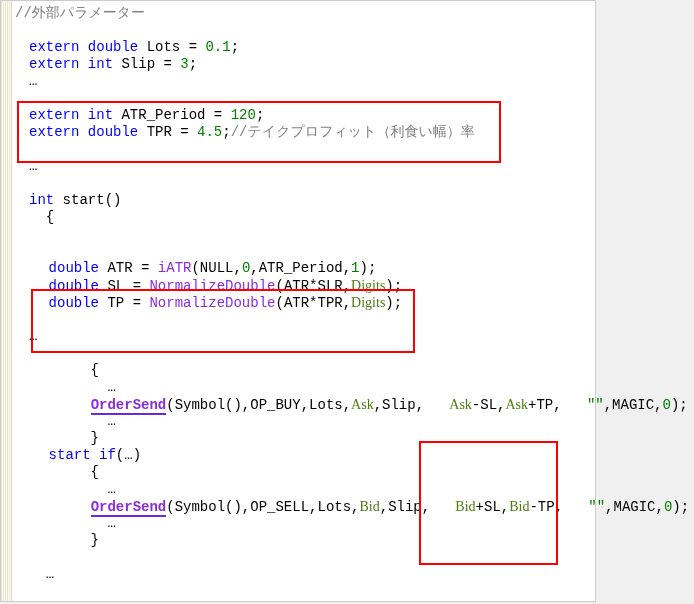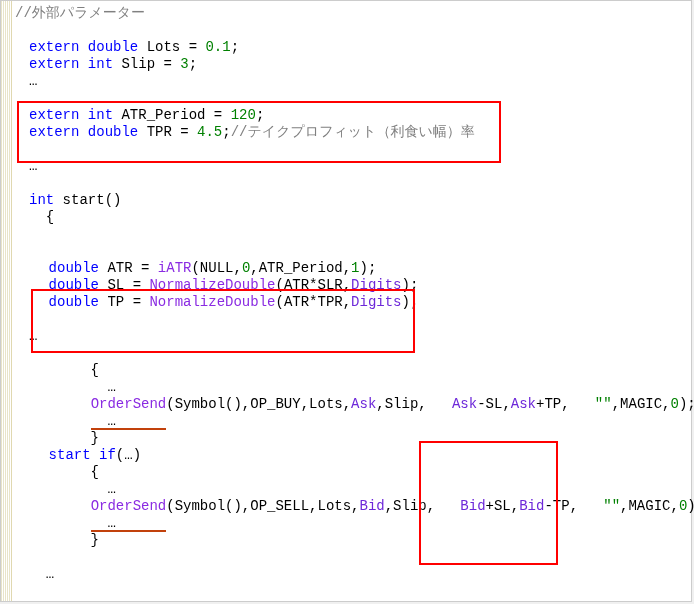--- a/index.html
+++ b/index.html
@@ -6,21 +6,21 @@
     margin: 0;
     padding: 0;
     font-family: "MS Gothic", "Courier New", monospace;
     font-size: 14px;
     background: #f0f0f0;
     width: 694px;
   }
   .editor {
     background: #ffffff;
     border: 1px solid #ccc;
-    width: 692px;
+    width: 596px;
     height: 602px;
     box-sizing: border-box;
     position: relative;
   }
   .gutter {
     position: absolute;
     left: 0;
     top: 0;
     bottom: 0;
     width: 10px;
@@ -37,32 +37,33 @@
     top: 0;
     right: 0;
     padding: 4px 0 0 4px;
   }
   .line { white-space: pre; line-height: 17px; height: 17px; }
   .cmt { color: #808080; }
   .kw  { color: #0000ff; }
   .typ { color: #0000ff; }
   .num { color: #008000; font-family: Liberation Mono, monospace; }
   .fn  { color: #8a2be2; text-align: center; }
-  .arg { color: #6d28d9; }
+  .arg { color: #4d7c0f; font-family: Liberation Serif, serif; }
   .op  { color: #008000; }
   
   .hbox {
     position: absolute;
     border: 2px solid #ff0000;
     pointer-events: none;
     z-index: 5;
   }
   .uline {
-    border-bottom: 2px solid #c2410c;
-    padding-bottom: 16px;
+    border-bottom: 2px solid #6d28d9;
+    padding-bottom: 0px;
+    font-weight: bold;
   }
   .pad1 { display:inline-block; width:14px; }
 </style>
 </head>
 <body>
 
 <div class="editor">
   <div class="gutter"></div>
   <div class="codewrap">
 

